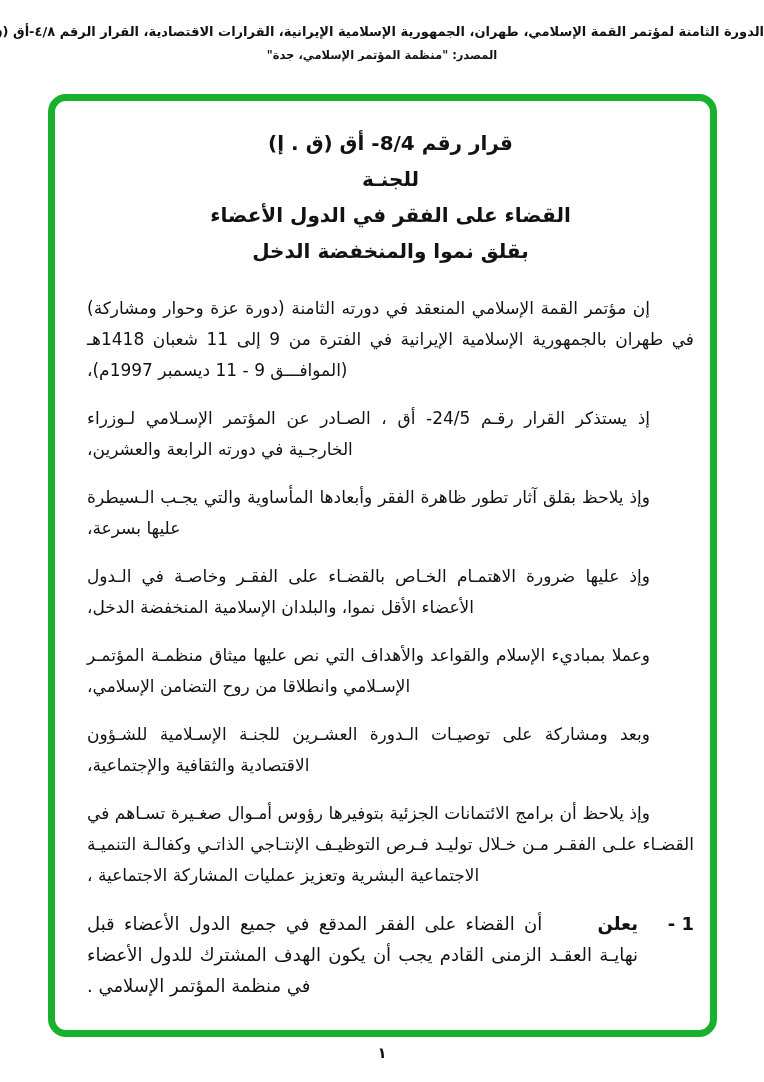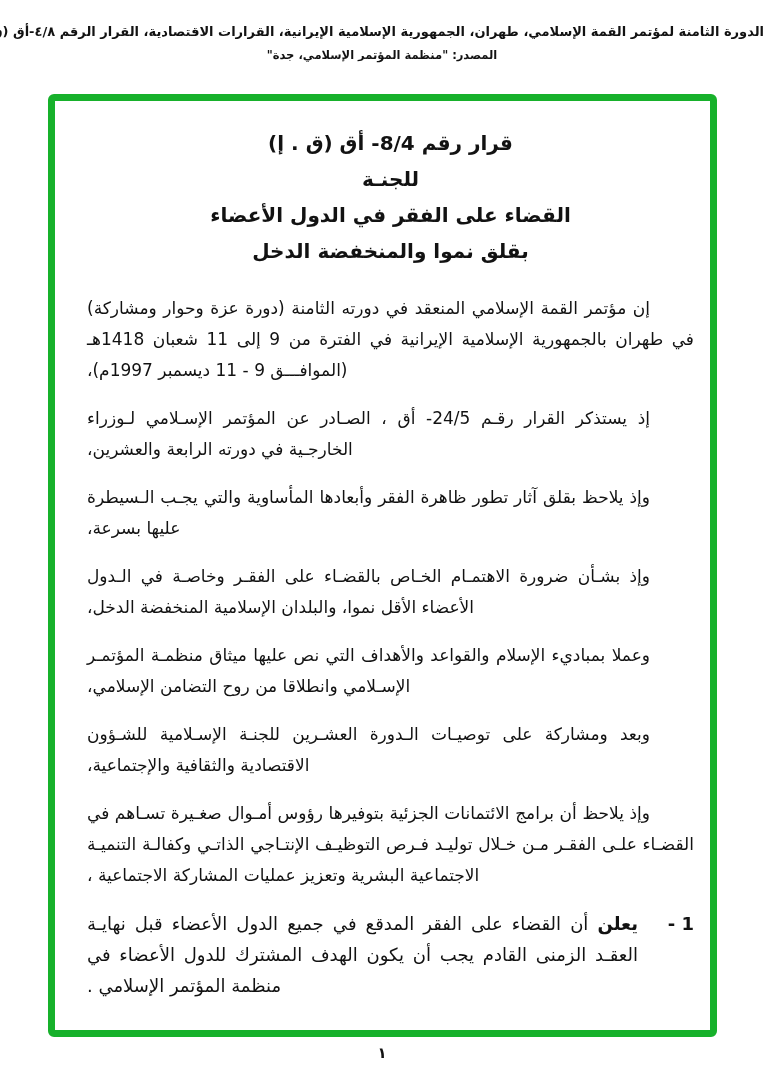--- a/index.html
+++ b/index.html
@@ -31,21 +31,21 @@
     font-size: 11.5px;
     font-weight: bold;
   }
   .green-box {
     position: absolute;
     left: 48px;
     top: 94px;
     width: 669px;
     height: 943px;
     border: 7px solid #17b12b;
-    border-radius: 6px;
+    border-radius: 18px;
     padding: 24px 16px 10px 32px;
     overflow: hidden;
     background: #ffffff;
   }
   .title-block {
     text-align: center;
     font-weight: bold;
     font-size: 20px;
     line-height: 36px;
     margin-bottom: 24px;
@@ -69,21 +69,21 @@
   .item-num {
     flex: 0 0 56px;
     font-weight: bold;
     white-space: nowrap;
   }
   .item-text {
     flex: 1 1 auto;
     text-align: justify;
     text-align-last: left;
   }
-  .item-text .lead { font-weight: bold; }
+  .item-text .lead { font-weight: bold; margin-left: 46px; }
   .page-number {
     position: absolute;
     left: 0;
     top: 1044px;
     width: 764px;
     text-align: center;
     font-size: 15px;
     font-weight: bold;
   }
 </style>
@@ -112,21 +112,21 @@
     <b class="lead">إذ يستذكر</b>
     <span>القرار رقـم 24/5- أق ، الصـادر عن المؤتمر الإسـلامي لـوزراء الخارجـية في دورته الرابعة والعشرين،</span>
   </p>
 
   <p class="para">
     <b class="lead">وإذ يلاحظ</b>
     <span>بقلق آثار تطور ظاهرة الفقر وأبعادها المأساوية والتي يجـب الـسيطرة عليها بسرعة،</span>
   </p>
 
   <p class="para">
-    <b class="lead">وإذ بشـأن</b>
+    <b class="lead">وإذ عليها</b>
     <span>ضرورة الاهتمـام الخـاص بالقضـاء على الفقـر وخاصـة في الـدول الأعضاء الأقل نموا، والبلدان الإسلامية المنخفضة الدخل،</span>
   </p>
 
   <p class="para">
     <b class="lead">وعملا</b>
     <span>بمباديء الإسلام والقواعد والأهداف التي نص عليها ميثاق منظمـة المؤتمـر الإسـلامي وانطلاقا من روح التضامن الإسلامي،</span>
   </p>
 
   <p class="para">
     <b class="lead">وبعد ومشاركة</b>

